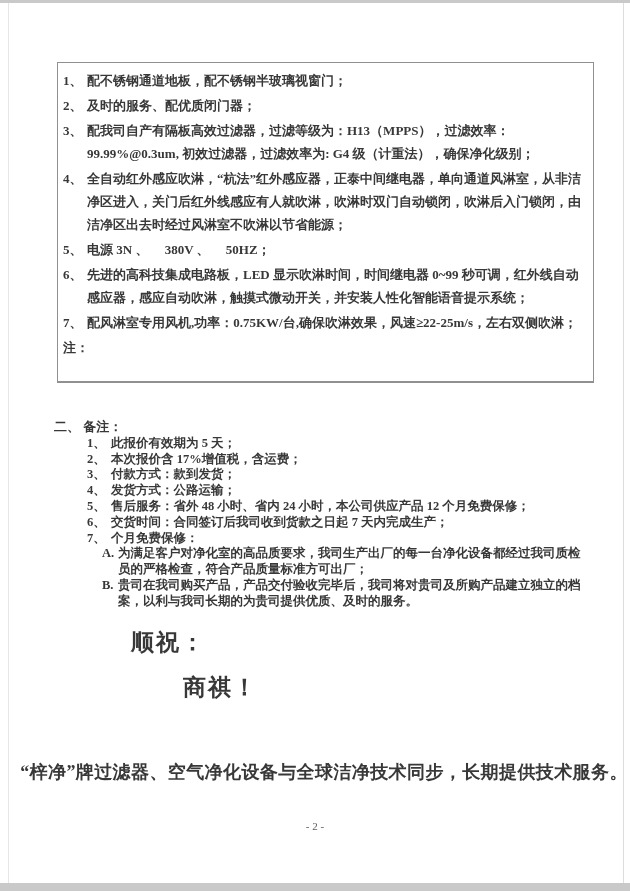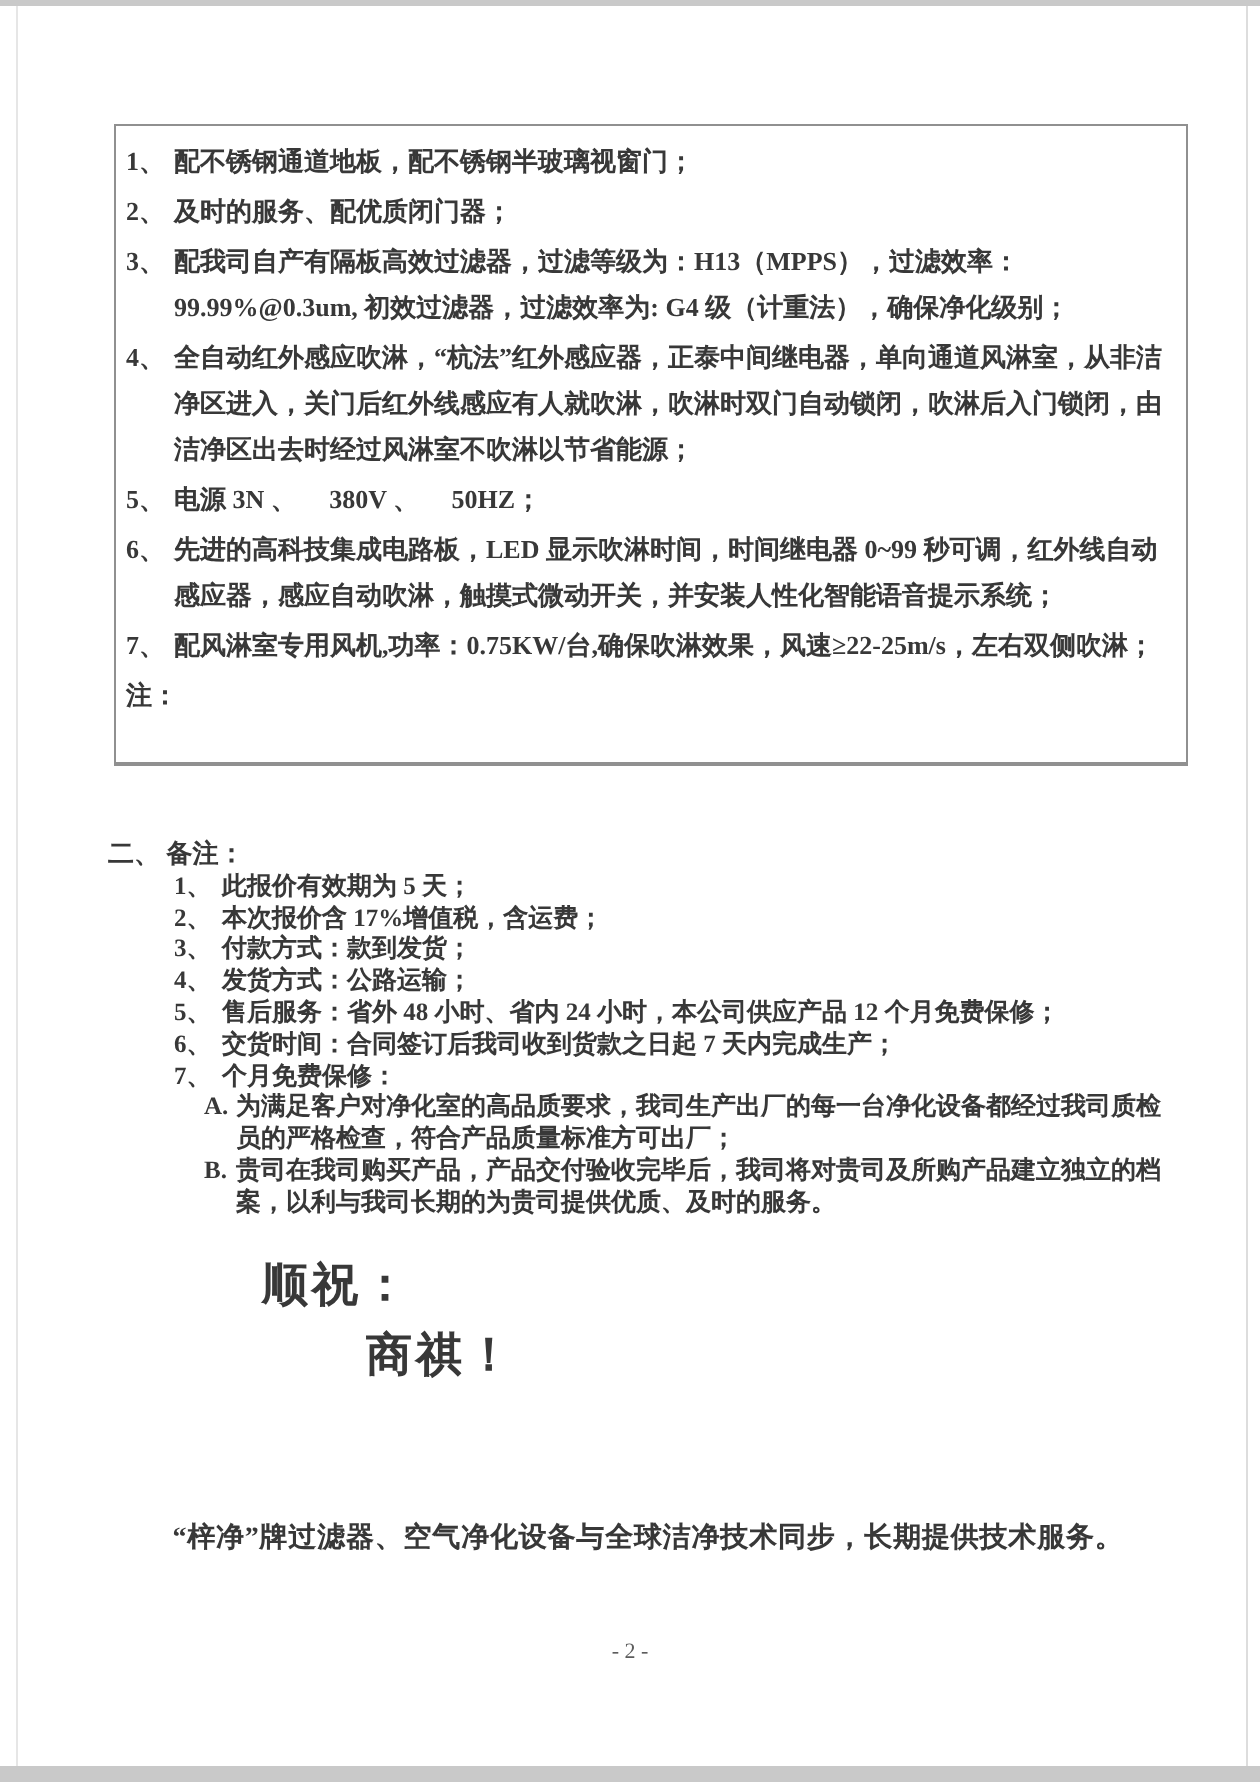--- a/index.html
+++ b/index.html
@@ -41,27 +41,27 @@
   .remark-item { display: flex; }
   .remark-item .marker { flex: 0 0 24px; }
   .remark-item .text { flex: 1; }
   .remarks-subitems { padding-left: 15px; }
   .sub-item { display: flex; }
   .sub-item .marker { flex: 0 0 16px; }
   .sub-item .text { flex: 1; }
 
   
   .closing { position: absolute; left: 131px; top: 627px; font-size: 23px; letter-spacing: 2px; }
-  .closing-wish { margin-left: 52px; margin-top: 4px; text-align: right; }
+  .closing-wish { margin-left: 52px; margin-top: 14px; text-align: right; }
 
   
   .footer-slogan {
     position: absolute; left: 0; right: 0; top: 760px;
     text-align: center; padding-left: 18px;
-    font-size: 14px; letter-spacing: 0.4px;
+    font-size: 18px; letter-spacing: 0.4px;
   }
   .page-number {
     position: absolute; left: 0; right: 0; top: 820px;
     text-align: center; font-size: 11px; font-weight: normal; color: #5c5c5c;
   }
 </style>
 </head>
 <body>
 
 <div class="page">

